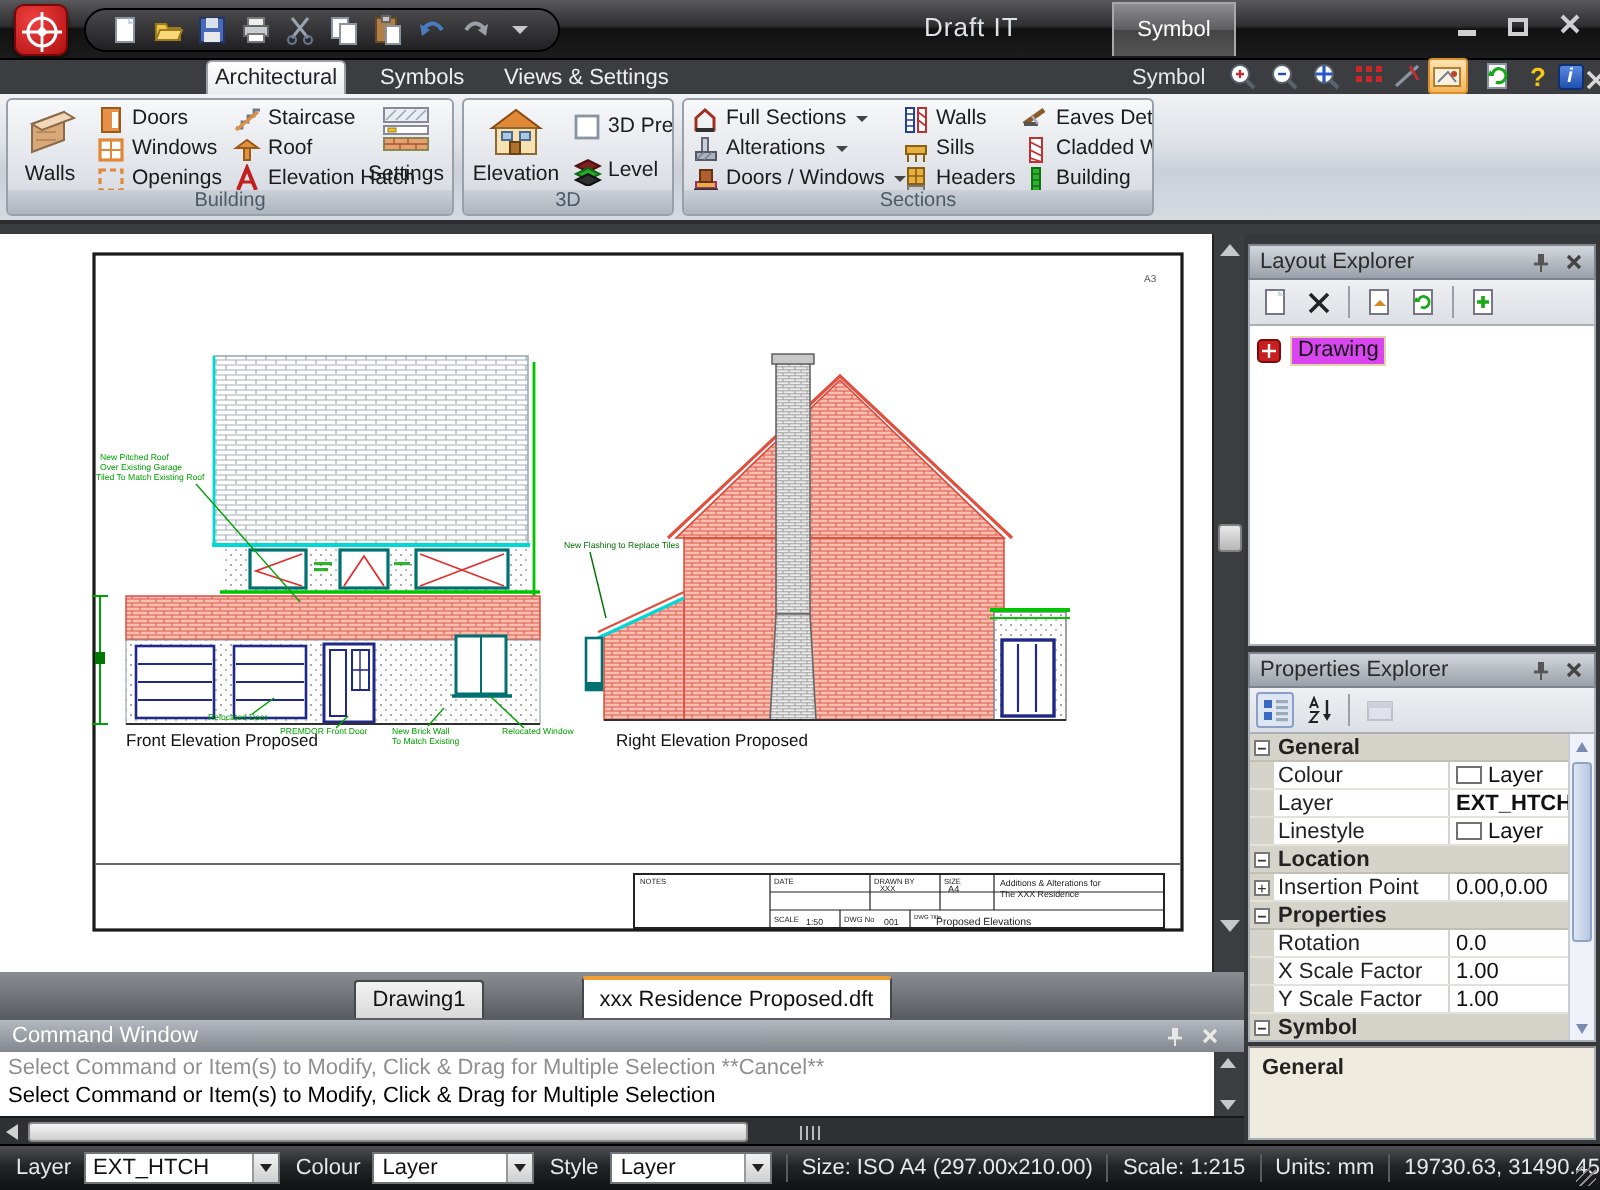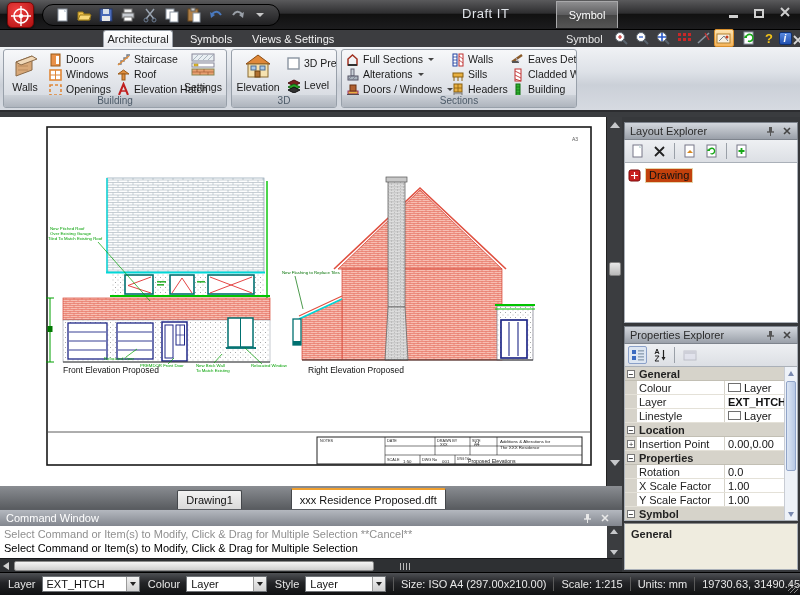--- a/index.html
+++ b/index.html
@@ -70,21 +70,21 @@
   .panel-title { height:18px; background:linear-gradient(#d3d7dd,#9aa0a9); border:1px solid #7e848d;
     color:#2b2b2b; font-size:11px; display:flex; align-items:center; padding:0 5px; }
   .panel-title .sp { flex:1; }
   .ptool { height:23px; background:linear-gradient(#eef0f3,#dcdfe4); border:1px solid #aab0b8; border-top:none;
     display:flex; align-items:center; gap:3px; padding:0 3px; }
   .ptool .tbtn { width:19px; height:18px; display:flex; align-items:center; justify-content:center; }
   .ptool .tbtn.sel { border:1px solid #8aa0c8; background:#dde6f2; border-radius:2px; }
   .ptool .sep { width:1px; height:16px; background:#9aa0a8; margin:0 2px; }
   .le-body { height:160px; background:#fff; border:1px solid #aab0b8; border-top:none; padding:4px 3px; }
   .tree-item { display:flex; align-items:center; gap:4px; height:16px; font-size:11px; color:#111; }
-  .tree-item .hl { background:#c2410c; border:1px solid #e3d3a8; padding:0 3px; height:15px; display:flex; align-items:center; }
+  .tree-item .hl { background:#d946ef; border:1px solid #e3d3a8; padding:0 3px; height:15px; display:flex; align-items:center; }
 
   .pgrid { position:relative; background:#fff; border:1px solid #aab0b8; border-top:none; height:154px; overflow:hidden; }
   .prow { position:relative; display:flex; height:14px; font-size:11px; border-bottom:1px solid #e4e1d8; align-items:center; }
   .prow .indent { width:12px; align-self:stretch; background:#d6d3ca; flex:0 0 12px; position:relative; }
   .prow.group { background:#d6d3ca; font-weight:bold; color:#111; border-bottom:1px solid #c2bfb4; }
   .gbox, .pbox { position:absolute; left:2px; top:3px; width:8px; height:8px; background:#fff; border:1px solid #777; font-size:8px; line-height:7px; text-align:center; color:#333; }
   .prow .plabel { width:88px; flex:0 0 88px; padding-left:2px; color:#222; border-right:1px solid #d6d3ca; align-self:stretch; display:flex; align-items:center; }
   .prow.group .plabel { border-right:none; font-weight:bold; width:auto; }
   .prow .pval { flex:1; padding-left:3px; color:#111; display:flex; align-items:center; gap:3px; }
   .swatch { width:13px; height:9px; background:#fff; border:1px solid #707070; flex:0 0 13px; }

